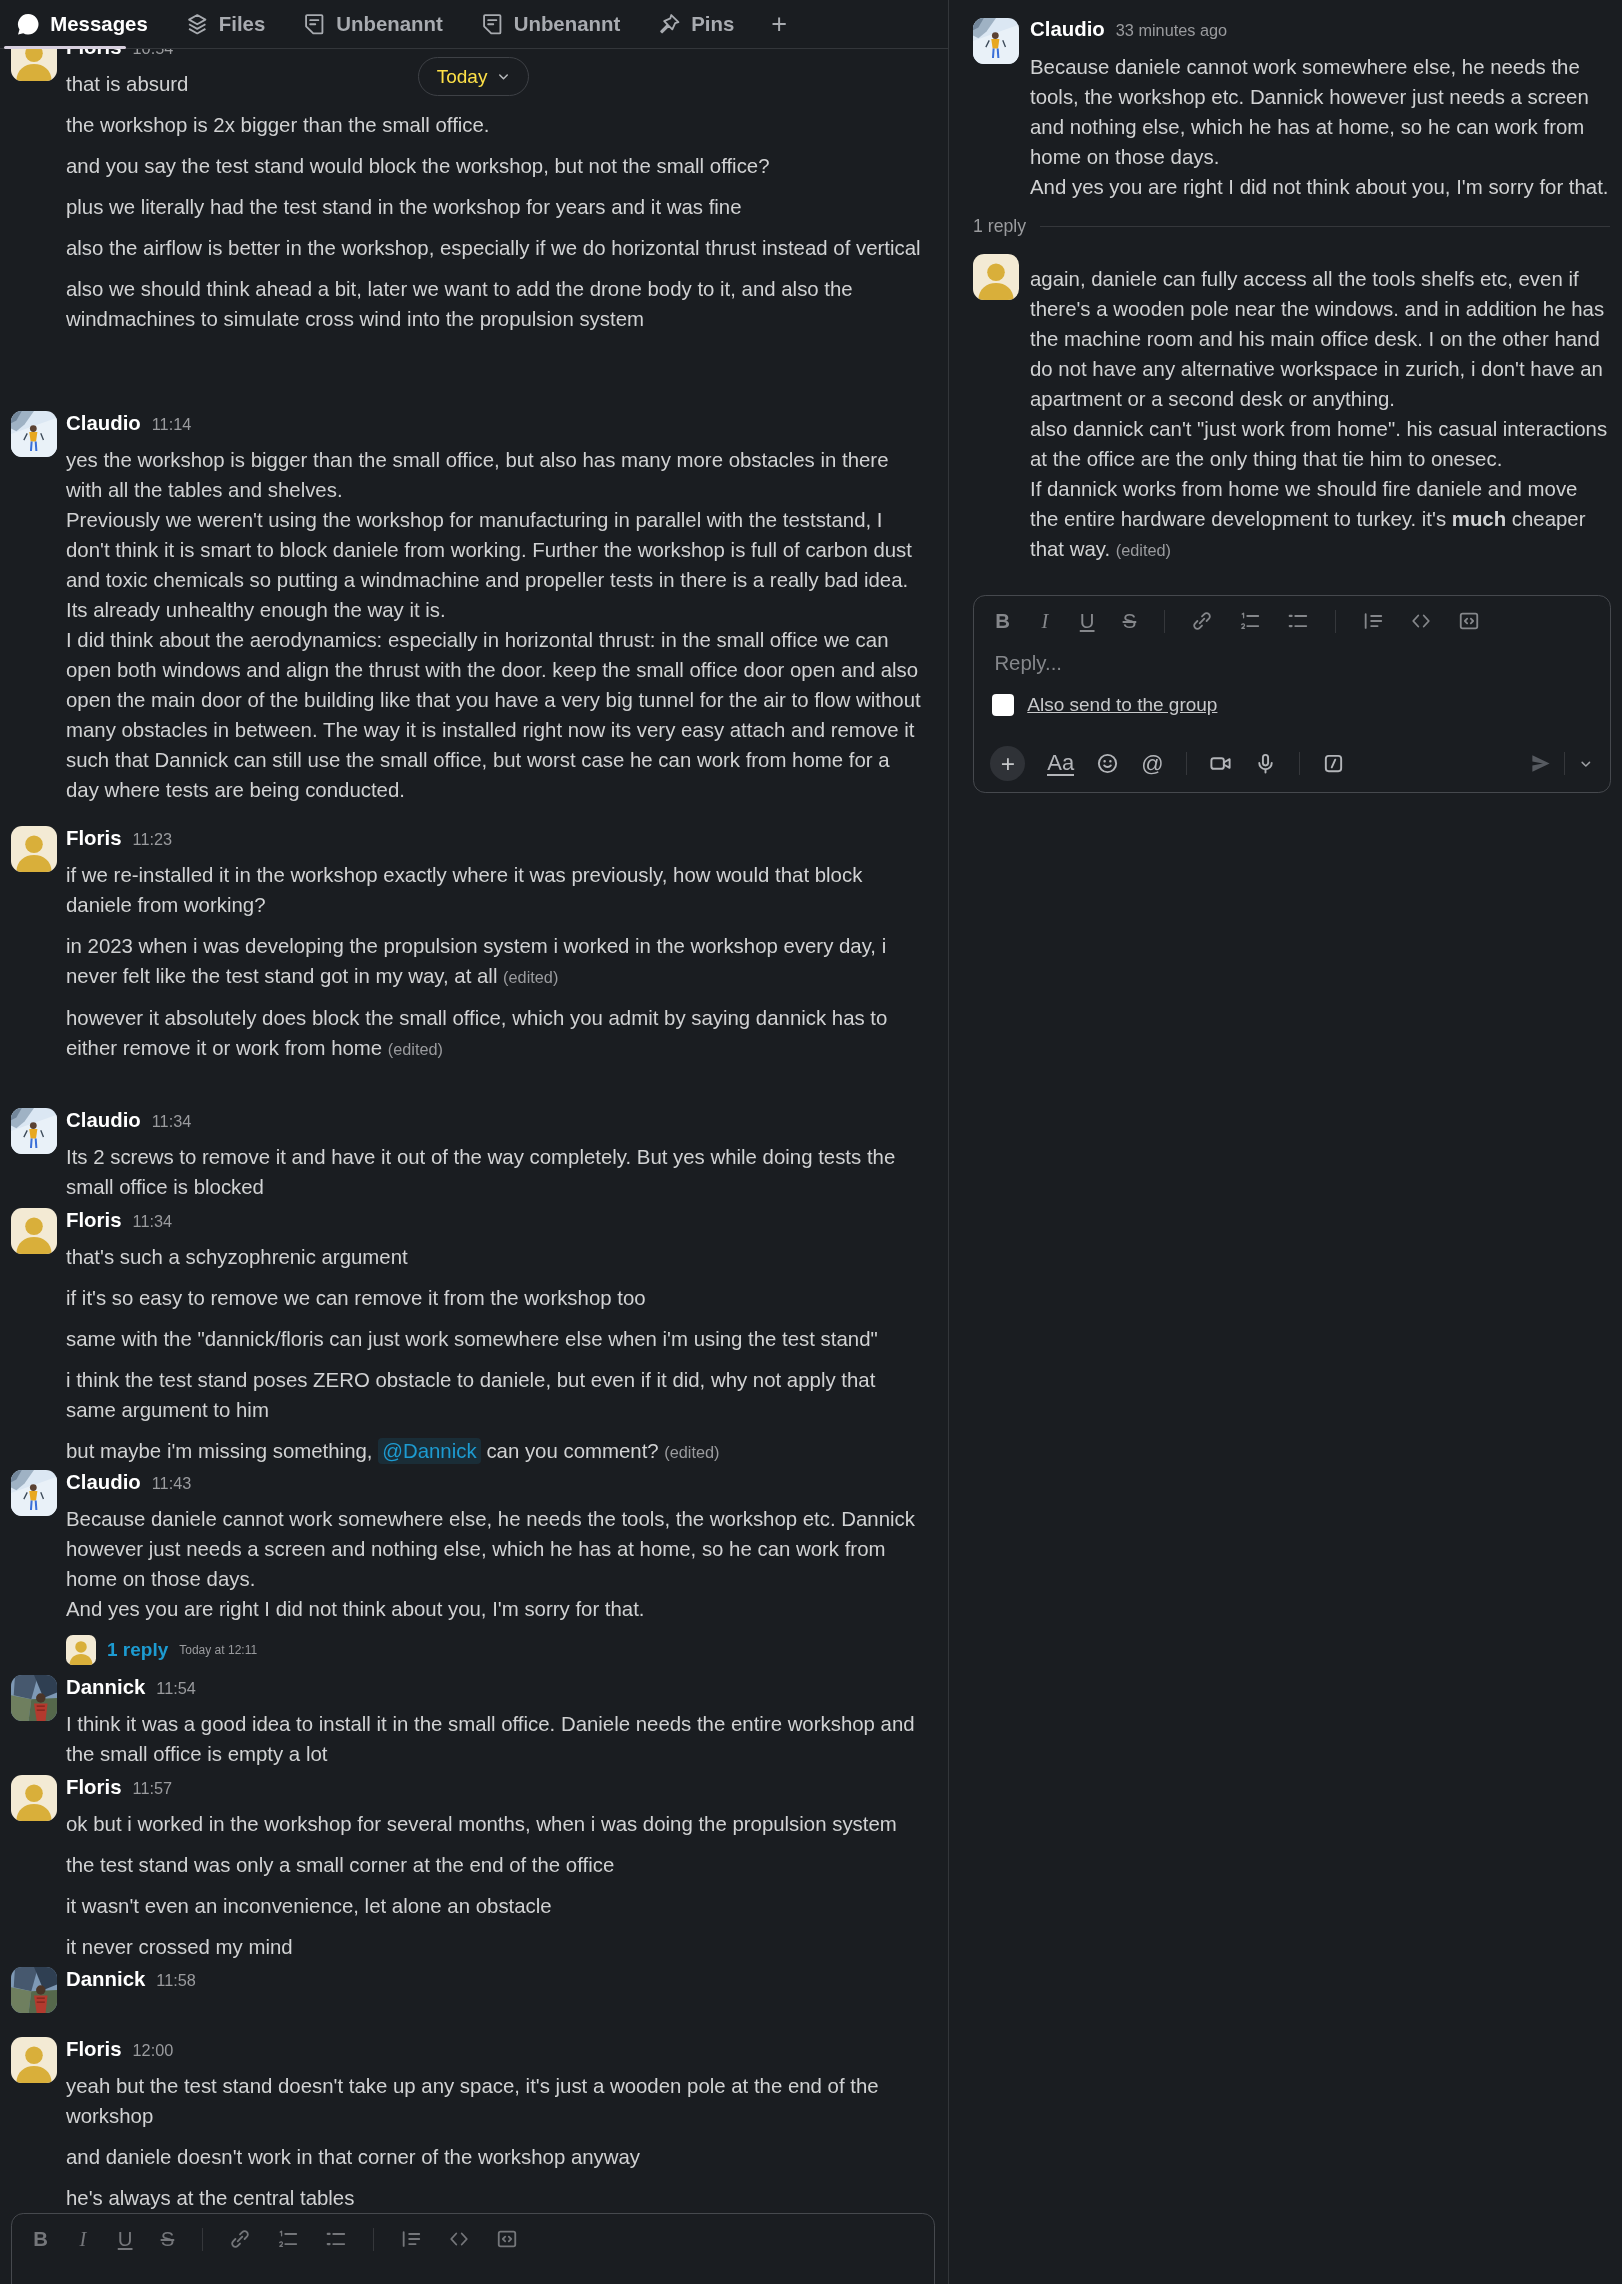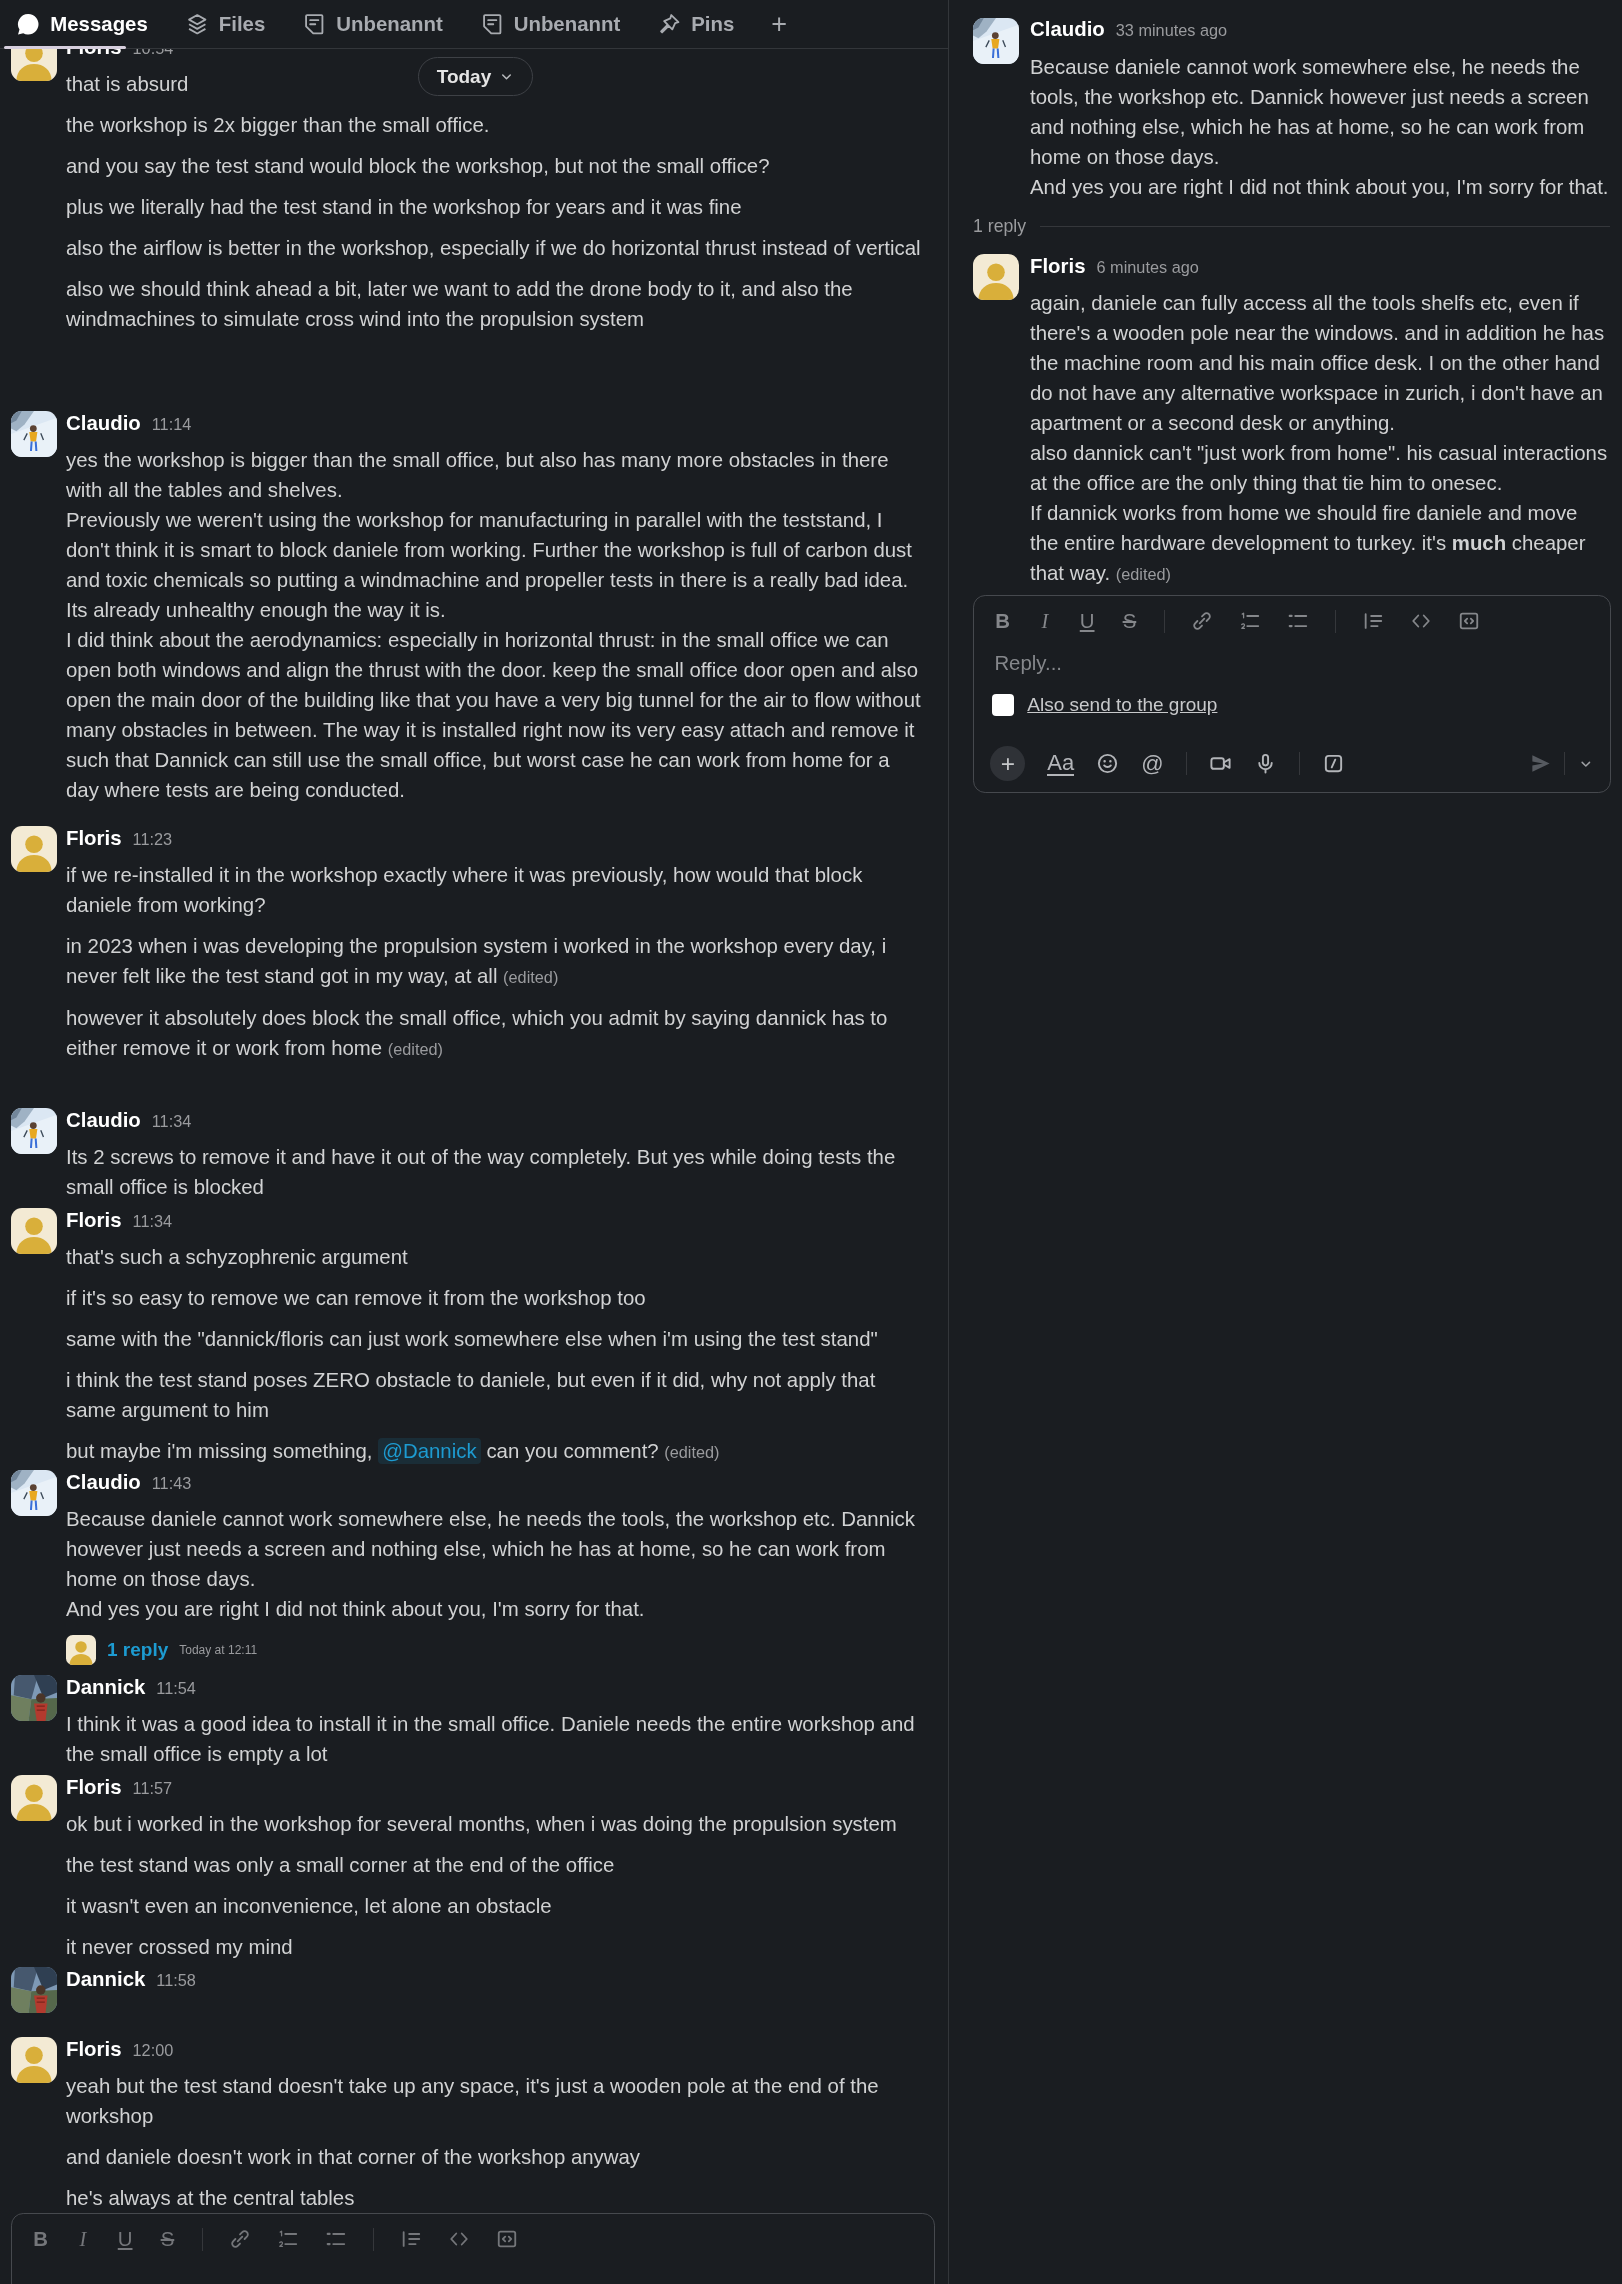--- a/index.html
+++ b/index.html
@@ -15,21 +15,21 @@
     border-bottom:1.4px solid #33363a;display:flex;align-items:center;padding-left:16.3px;gap:37px;z-index:6;}
   .tab{display:flex;align-items:center;gap:9.5px;font-size:20.4px;font-weight:600;color:#a8abb0;height:100%;position:relative;}
   .tab.active{color:#ffffff;font-weight:700;}
   .tab svg{width:24.5px;height:24.5px;}
   #active-underline{position:absolute;left:4.1px;top:46px;width:122px;height:3.4px;background:#d6cedd;border-radius:2px;z-index:7;}
   #tab-add{font-size:27px;color:#a8abb0;font-weight:400;line-height:24.5px;}
 
   
   #date-pill{position:absolute;left:418px;top:57px;height:39px;z-index:8;background:#1a1d21;
     border:0.7px solid #3e4146;border-radius:19.7px;display:flex;align-items:center;gap:8.2px;padding:0 17.7px;}
-  #date-pill .lbl{font-size:19px;font-weight:700;color:#e5e5e5;}
+  #date-pill .lbl{font-size:19px;font-weight:400;color:#fde047;}
   #date-pill svg{width:15px;height:15px;stroke:#b9bbbe;}
 
   
   #channel-scroll{position:absolute;left:0;top:0;right:0;bottom:0;z-index:1;}
   .group{position:absolute;left:11px;right:20.4px;padding-left:55px;}
   .avatar{position:absolute;left:0;top:1.4px;width:46px;height:46px;border-radius:11px;overflow:hidden;}
   .avatar svg{display:block;width:100%;height:100%;}
   .ghead{line-height:27px;white-space:nowrap;}
   .uname{font-size:20.4px;font-weight:700;color:#ffffff;}
   .tstamp{font-size:16.3px;color:#9a9b9e;margin-left:11px;}
@@ -383,21 +383,20 @@
   </div>
 
   <div class="tgroup" style="top:253px">
     <div class="avatar">
       <svg viewBox="0 0 68 68">
           <rect width="68" height="68" fill="#f3ead4"></rect>
           <circle cx="34" cy="27" r="13" fill="#d9af3a"></circle>
           <path d="M8 68c0-16 12-25 26-25s26 9 26 25z" fill="#d9af3a"></path>
         </svg>
     </div>
-    <div class="ghead"><span class="uname">Floris</span><span class="tstamp">6 minutes ago</span></div>
     <div class="m"><span>again, daniele can fully access all the tools shelfs etc, even if there's a wooden pole near the windows. and in addition he has the machine room and his main office desk. I on the other hand do not have any alternative workspace in zurich, i don't have an apartment or a second desk or anything.
 also dannick can't "just work from home". his casual interactions at the office are the only thing that tie him to onesec.
 If dannick works from home we should fire daniele and move the entire hardware development to turkey. it's </span><span class="bold">much</span><span> cheaper that way. </span><span class="edited">(edited)</span></div>
   </div>
 
   <div class="composer" id="thread-composer">
     <div class="fmt-row">
       <span class="fmt b">B</span>
       <span class="fmt i">I</span>
       <span class="fmt u">U</span>

